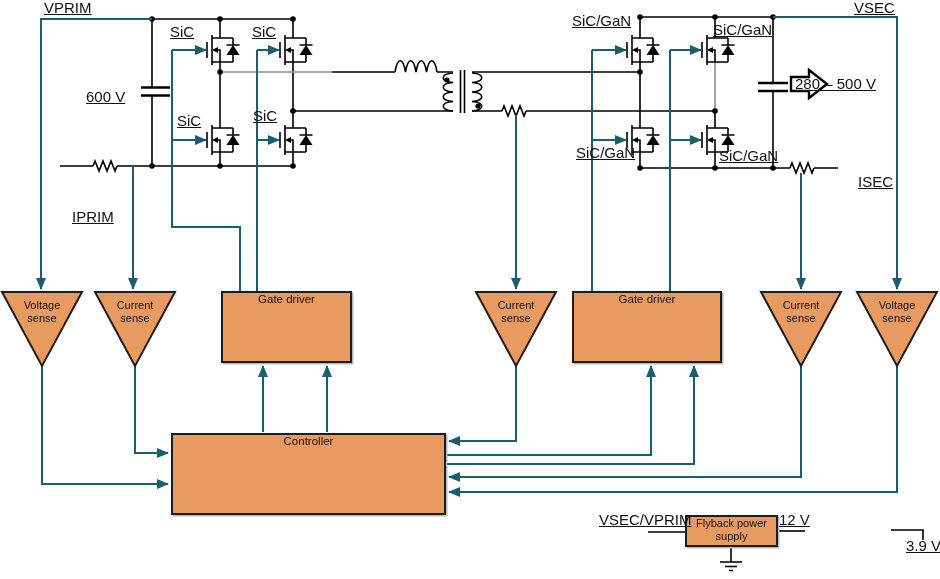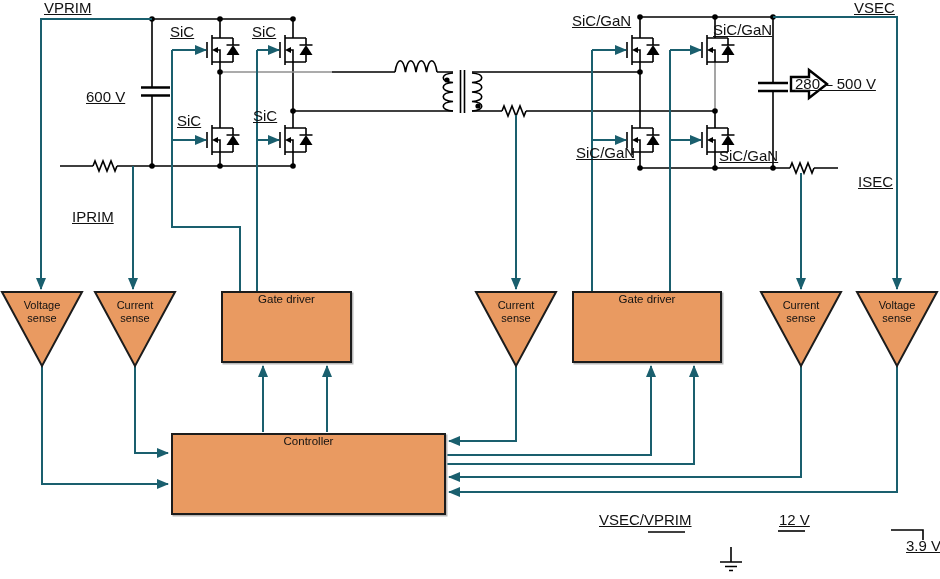--- a/index.html
+++ b/index.html
@@ -167,20 +167,26 @@
 
   <div class="blockbox" style="left:221px;top:291px;width:131px;height:72px;">
     <span>Gate driver</span>
   </div>
   <div class="blockbox" style="left:572px;top:291px;width:150px;height:72px;">
     <span>Gate driver</span>
   </div>
   <div class="blockbox" style="left:171px;top:433px;width:275px;height:82px;">
     <span>Controller</span>
   </div>
+  <div class="blockbox twoline" style="left:685px;top:515px;width:93px;height:32px;font-size:11px;">
+    <div>
+      <span>Flyback power</span>
+      <span>supply</span>
+    </div>
+  </div>
 
   <div class="trilab" style="left:2px;top:299px;">
     <span>Voltage</span>
     <span>sense</span>
   </div>
   <div class="trilab" style="left:95px;top:299px;">
     <span>Current</span>
     <span>sense</span>
   </div>
   <div class="trilab" style="left:476px;top:299px;">

